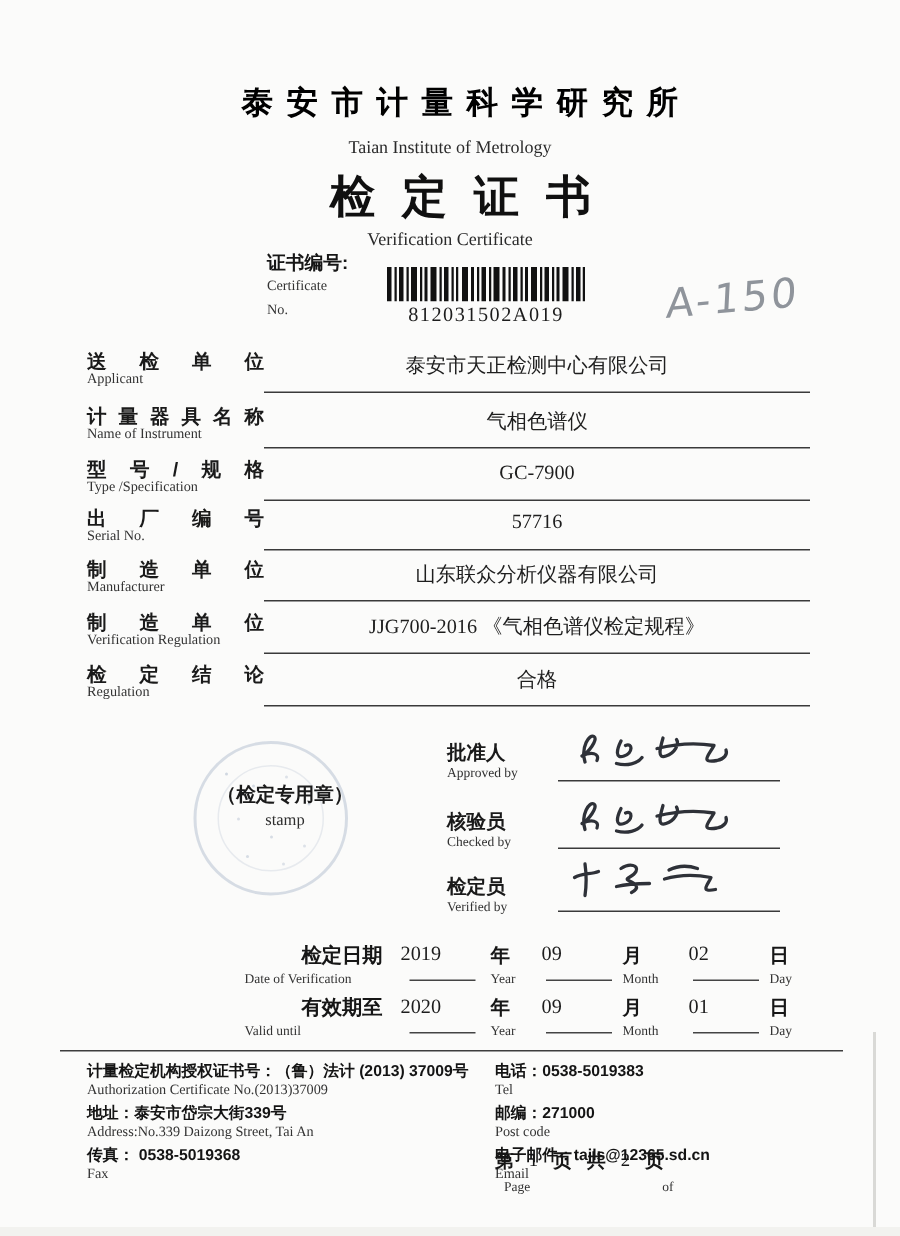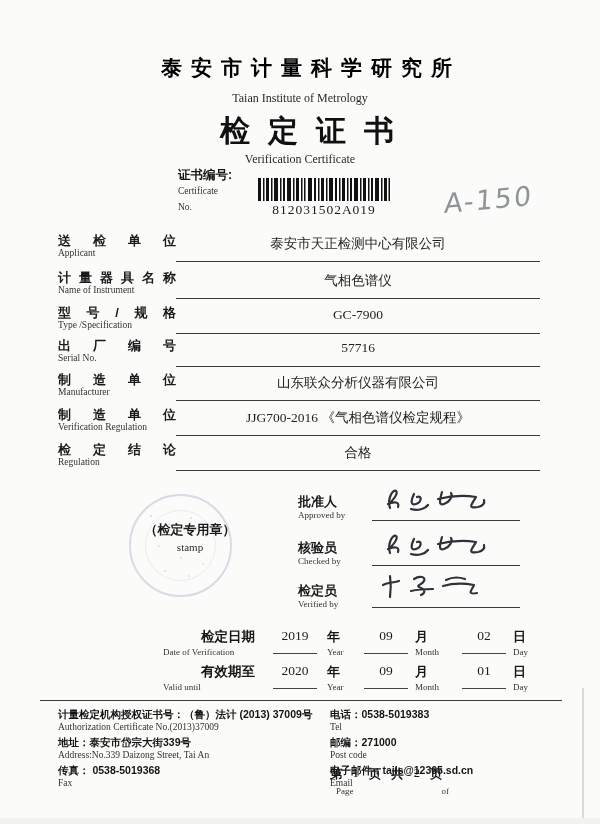--- a/index.html
+++ b/index.html
@@ -56,21 +56,21 @@
   .sig-label-en{font-size:9px;color:#333;}
   .sig-line{border-bottom:1.4px solid #3a3a3a;}
   .sig-svg{stroke:#2e3138;stroke-width:2.2;fill:none;stroke-linecap:round;stroke-linejoin:round;}
 
   
   .drow{position:absolute;left:163px;display:grid;
         grid-template-columns:104px 56px 38px 50px 48px 50px 36px;row-gap:1px;}
   .dlabel-cn{font-family:"Liberation Sans","DejaVu Sans",sans-serif;font-weight:bold;
              font-size:13.5px;color:#161616;margin-left:38px;}
   .dlabel-en{font-size:9px;color:#333;}
-  .dnum{text-align:center;font-size:13.5px;color:#1d1d1d;}
+  .dnum{font-size:13.5px;color:#1d1d1d;}
   .dunit-cn{font-family:"Liberation Sans","DejaVu Sans",sans-serif;font-weight:bold;
             font-size:13px;color:#161616;padding-left:4px;}
   .dunit-en{font-size:9px;color:#333;padding-left:4px;}
   .dline{width:44px;margin:0 auto;border-top:1.2px solid #444;height:0;margin-top:6px;}
 
   
   .foot-rule{left:40px;top:700px;width:522px;border-top:1.6px solid #3d3d3d;height:0;}
   .fcn{font-family:"Liberation Sans","DejaVu Sans",sans-serif;font-weight:bold;
        font-size:10.5px;color:#141414;line-height:13px;}
   .fen{font-size:9.5px;color:#333;line-height:12px;margin-bottom:3px;}

